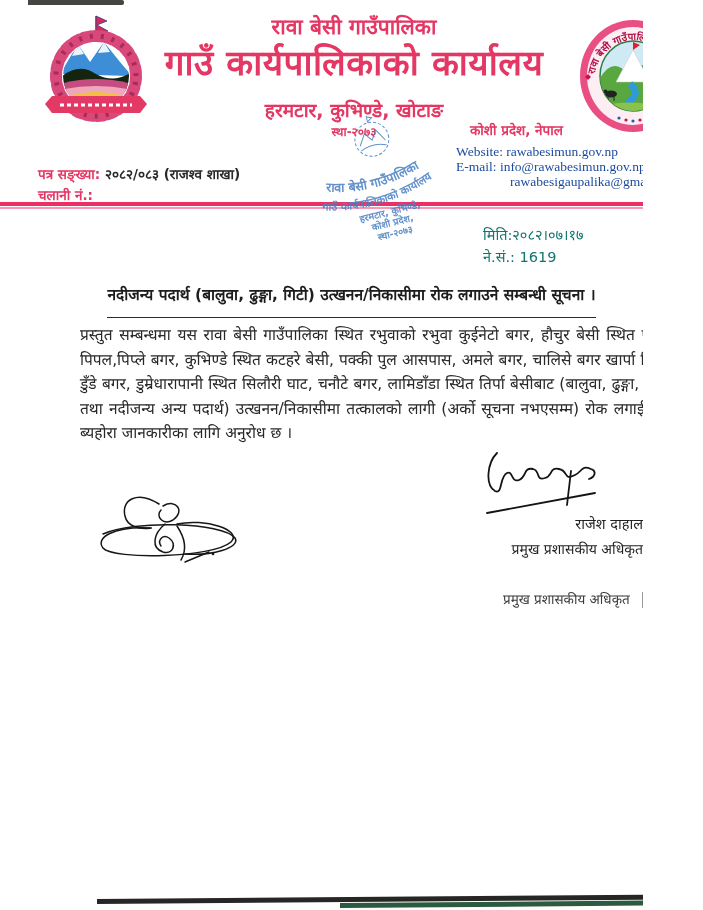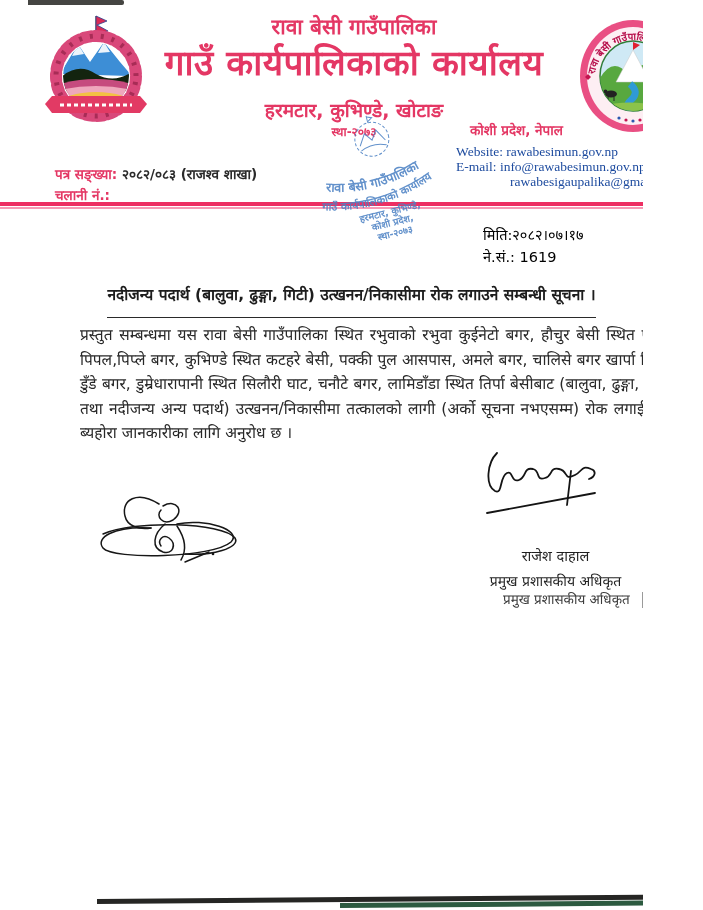--- a/index.html
+++ b/index.html
@@ -16,40 +16,40 @@
   .head-center{left:124px;top:14px;width:460px;text-align:center;color:#e43764;}
   .head-muni{font-size:21px;font-weight:bold;line-height:26px;}
   .head-office{font-size:35px;font-weight:bold;line-height:42px;margin-top:2px;letter-spacing:.5px;}
   .head-addr{font-size:19px;font-weight:bold;line-height:24px;margin-top:14px;}
   .head-est{font-size:12px;font-weight:bold;line-height:14px;margin-top:3px;}
   .province{left:470px;top:121px;width:160px;text-align:left;color:#e43764;
             font-size:13.5px;font-weight:bold;}
   .contact{left:456px;top:144px;width:230px;font-family:"Liberation Serif","DejaVu Serif",serif;
            font-size:13.5px;line-height:15px;color:#1c4a9e;}
   .contact .indent{padding-left:54px;}
-  .refblock{left:38px;top:164px;font-size:13.5px;line-height:21px;font-weight:bold;margin-left:17px;}
+  .refblock{left:38px;top:164px;font-size:13.5px;line-height:21px;font-weight:bold;}
   .refblock .lbl{color:#e43764;}
   .refblock .val{color:#2a2a2a;}
   .rule-top{left:0;top:202px;width:703px;height:4px;background:#ed2f63;}
   .rule-bottom{left:0;top:207px;width:703px;height:2px;background:#f79ab5;}
   
   .stamp{left:306px;top:110px;width:152px;height:140px;opacity:.88;}
   
-  .dateblock{left:483px;top:224px;font-size:14.5px;line-height:22px;color:#000000;}
+  .dateblock{left:483px;top:224px;font-size:14.5px;line-height:22px;color:#0f766e;}
   
   .subject-wrap{left:0;top:283px;width:703px;text-align:center;}
   .subject{display:inline-block;font-size:15.5px;font-weight:bold;color:#1d1d1d;
            border-bottom:1.6px solid #2a2a2a;padding-bottom:12px;}
   
   .bodytext{left:80px;top:323px;width:589px;font-size:15.5px;line-height:24.6px;
             text-align:justify;color:#282828;}
   
   .scribble{left:93px;top:482px;width:150px;height:95px;}
   .offsig{left:483px;top:447px;width:124px;height:74px;}
-  .signatory{left:468px;top:515px;width:175px;text-align:center;color:#1f1f1f;margin-top:32px;}
+  .signatory{left:468px;top:515px;width:175px;text-align:right;color:#1f1f1f;}
   .sig-name{font-size:14.5px;line-height:18px;}
   .sig-title{font-size:14px;line-height:18px;margin-top:7px;}
   .desig-stamp{left:503px;top:590px;font-size:13.5px;color:#3a3a3a;white-space:nowrap;}
   .desig-tick{display:inline-block;width:1px;height:16px;background:#9a9a9a;
               margin-left:12px;vertical-align:middle;}
   svg{display:block;}
   svg text{font-family:"DejaVu Sans",sans-serif;}
 </style>
 </head>
 <body>

